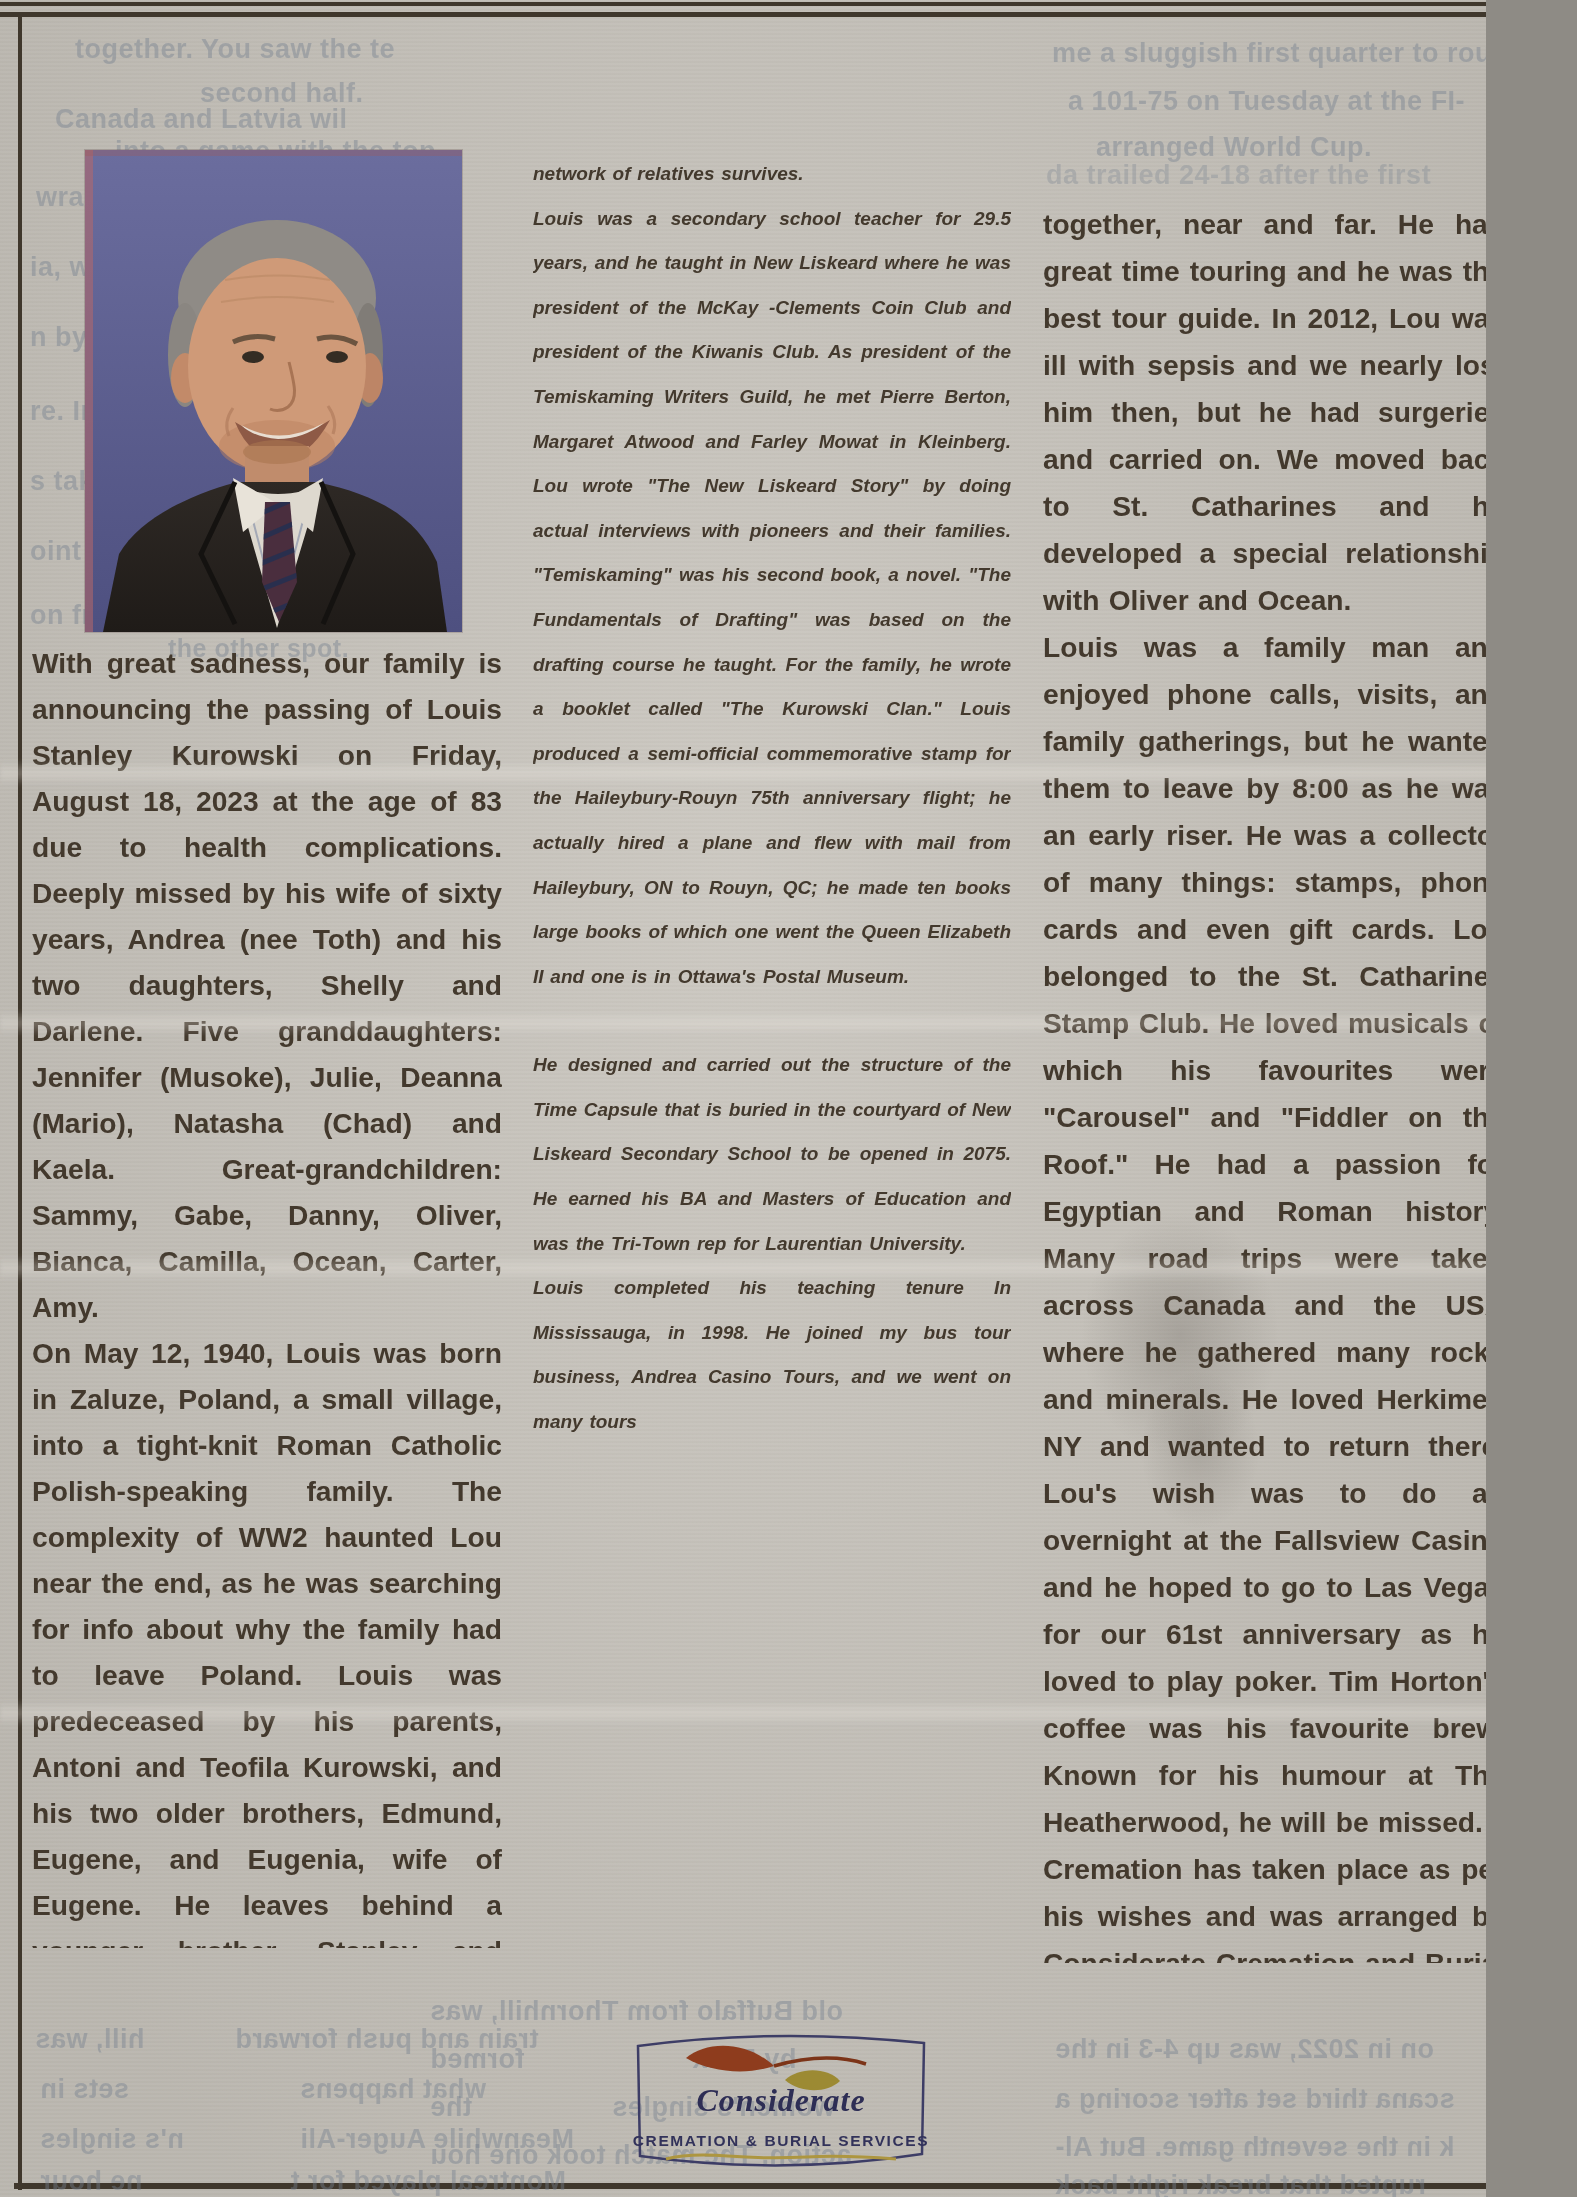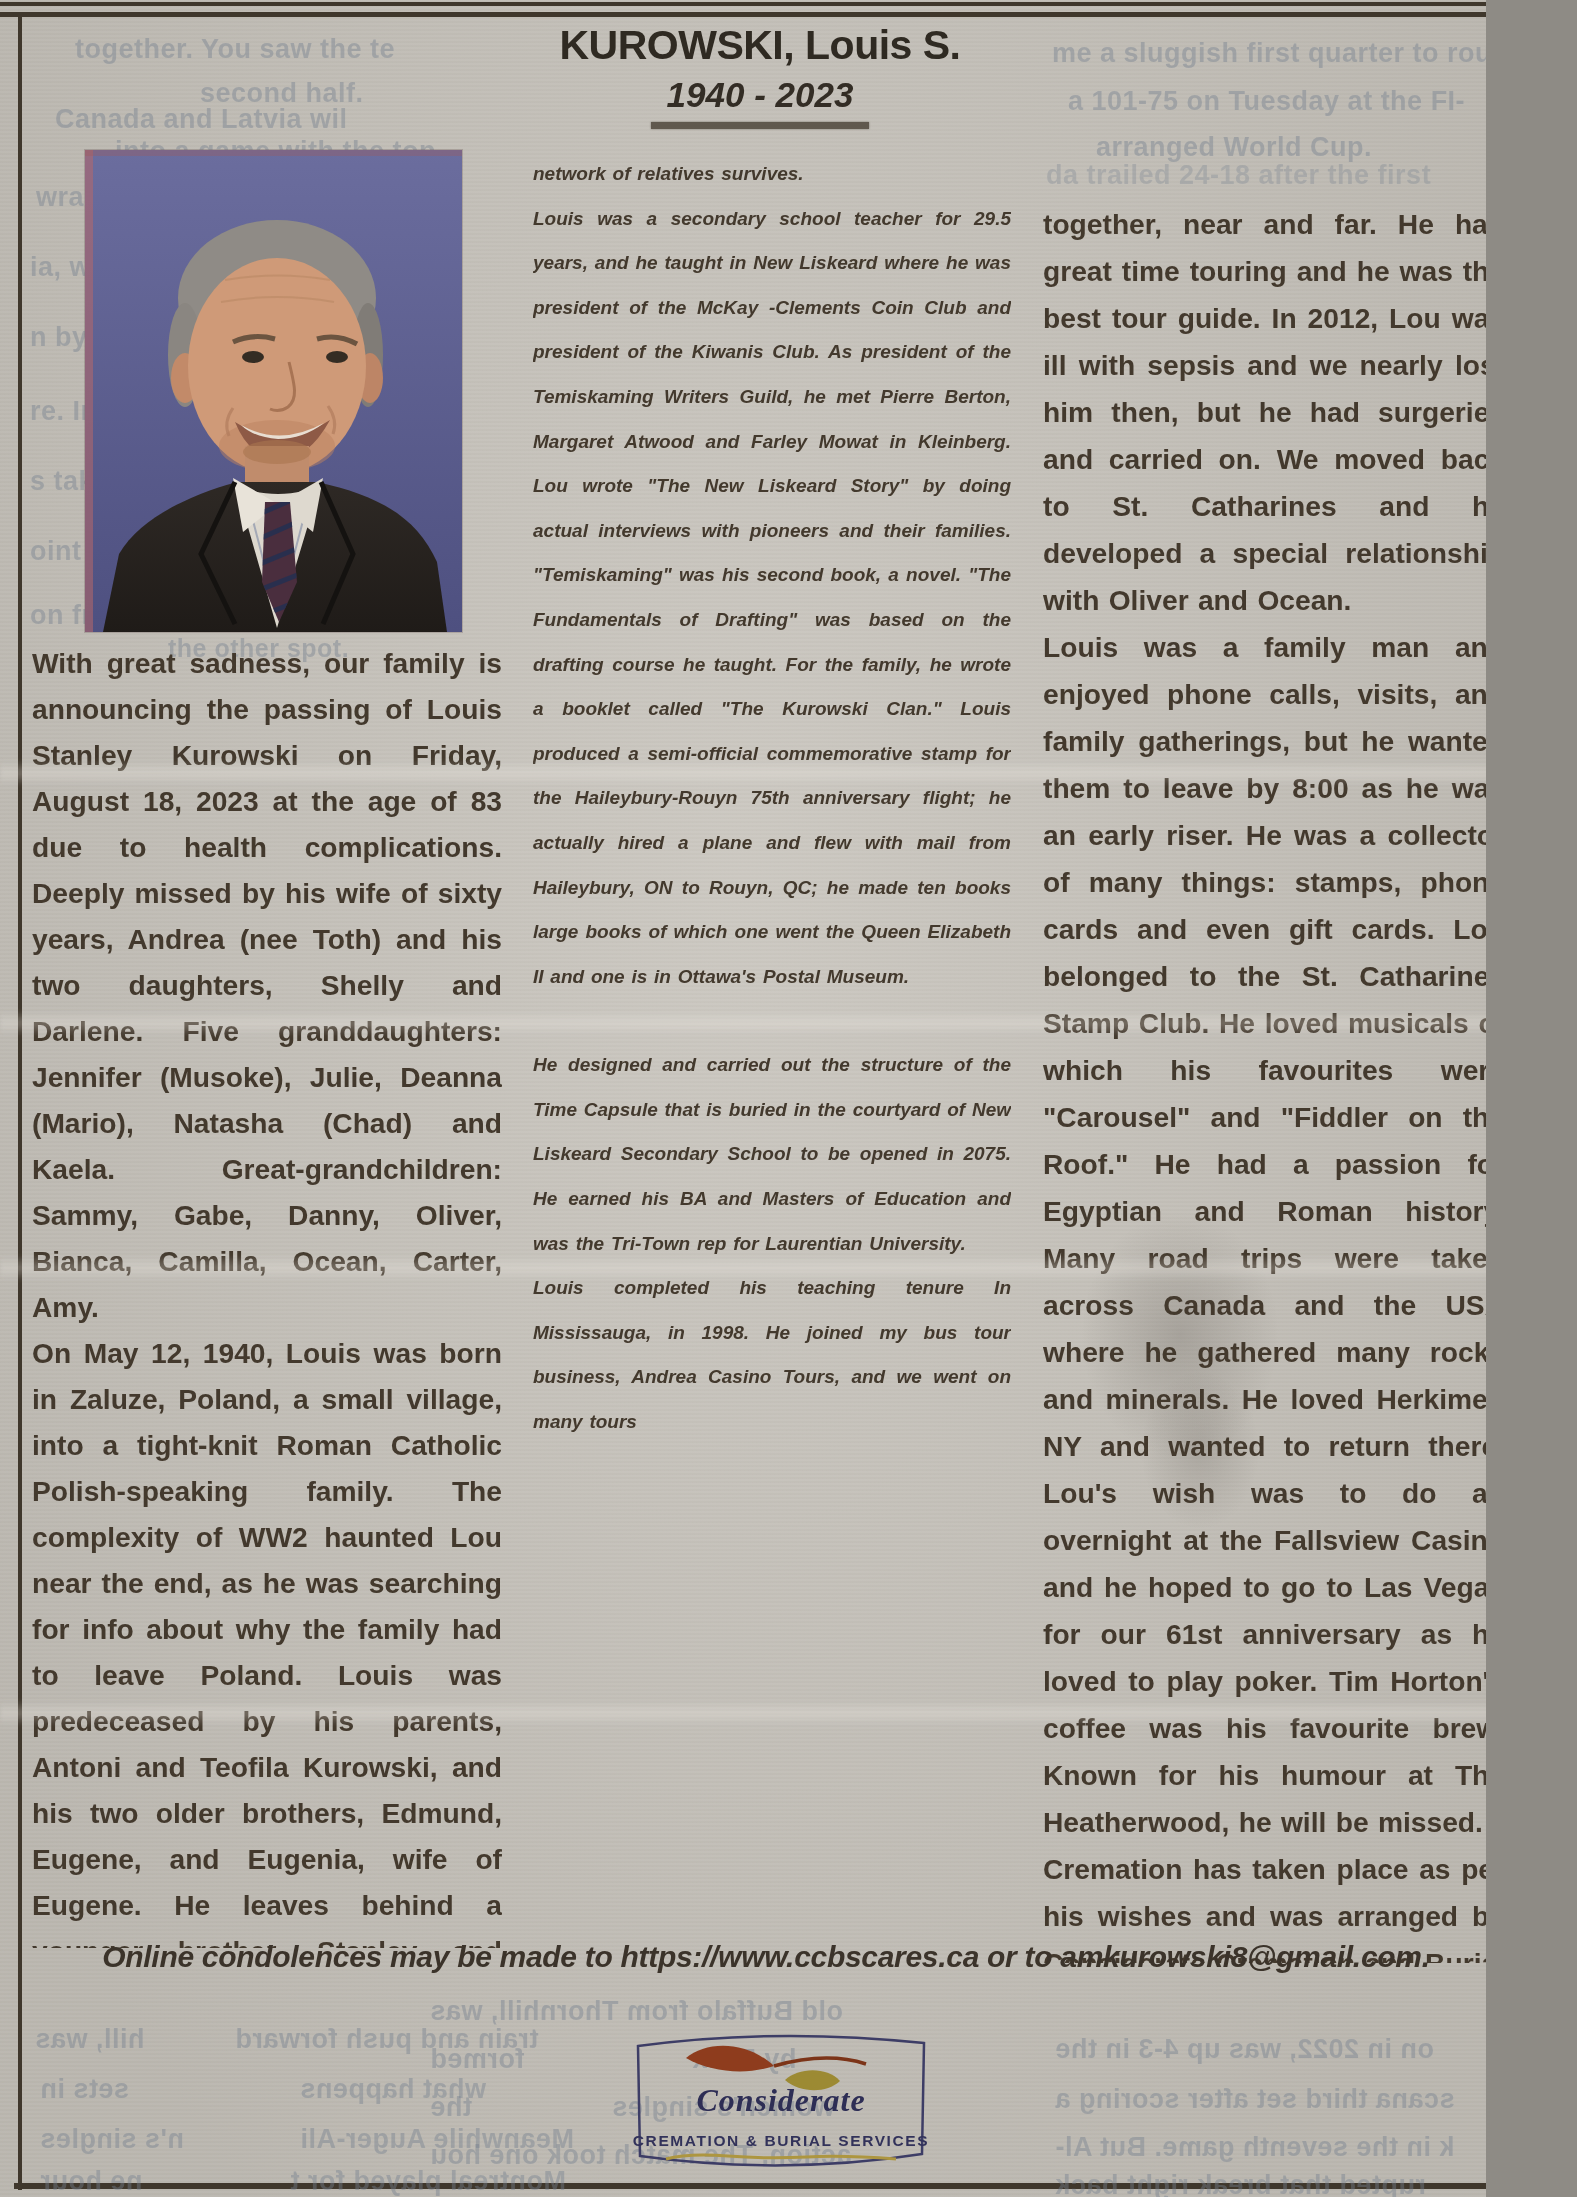--- a/index.html
+++ b/index.html
@@ -146,25 +146,20 @@
   <div class="ghost mirror g-bm2">formed</div>
   <div class="ghost mirror g-bm3">by Felix</div>
   <div class="ghost mirror g-bm4">the</div>
   <div class="ghost mirror g-bm5">women's singles</div>
   <div class="ghost mirror g-bm6">action. The match took one hou</div>
   <div class="ghost mirror g-br1">on in 2022, was up 4-3 in the</div>
   <div class="ghost mirror g-br2">scana third set after scoring a</div>
   <div class="ghost mirror g-br3">k in the seventh game. But Al-</div>
   <div class="ghost mirror g-br4">rupted that break right back</div>
 
-  <div class="header">
-    <div class="obit-title">KUROWSKI, Louis S.</div>
-    <div class="obit-dates">1940 - 2023</div>
-    <div class="dates-underline"></div>
-  </div>
 
   <div class="photo">
     <svg width="377" height="482" viewBox="0 0 377 482" xmlns="http://www.w3.org/2000/svg">
       <defs>
         <linearGradient id="bgGrad" x1="0" y1="0" x2="0" y2="1">
           <stop offset="0" stop-color="#6b6d9e"></stop>
           <stop offset="1" stop-color="#4e5080"></stop>
         </linearGradient>
         <linearGradient id="suitGrad" x1="0" y1="0" x2="0" y2="1">
           <stop offset="0" stop-color="#2e2925"></stop>
@@ -243,21 +238,20 @@
     <p class="gap">He designed and carried out the structure of the Time Capsule that is buried in the courtyard of New Liskeard Secondary School to be opened in 2075. He earned his BA and Masters of Education and was the Tri-Town rep for Laurentian University.</p>
     <p>Louis completed his teaching tenure In Mississauga, in 1998. He joined my bus tour business, Andrea Casino Tours, and we went on many tours</p>
   </div>
 
   <div class="col col3">
     <p>together, near and far. He had great time touring and he was the best tour guide. In 2012, Lou was ill with sepsis and we nearly lost him then, but he had surgeries and carried on. We moved back to St. Catharines and he developed a special relationship with Oliver and Ocean.</p>
     <p>Louis was a family man and enjoyed phone calls, visits, and family gatherings, but he wanted them to leave by 8:00 as he was an early riser. He was a collector of many things: stamps, phone cards and even gift cards. Lou belonged to the St. Catharines Stamp Club. He loved musicals of which his favourites were "Carousel" and "Fiddler on the Roof." He had a passion for Egyptian and Roman history. Many road trips were taken across Canada and the USA where he gathered many rocks and minerals. He loved Herkimer, NY and wanted to return there. Lou's wish was to do an overnight at the Fallsview Casino and he hoped to go to Las Vegas for our 61st anniversary as he loved to play poker. Tim Horton's coffee was his favourite brew. Known for his humour at The Heatherwood, he will be missed.</p>
     <p>Cremation has taken place as per his wishes and was arranged by Considerate Cremation and Burial Services. A private service was officiated by Fr. Richard, Star of the Sea R.C. Church.</p>
   </div>
 
-  <div class="condolences">Online condolences may be made to https://www.ccbscares.ca or to amkurowski8@gmail.com.</div>
 
   <div class="logo-box">
     <svg class="logo-border" width="314" height="148" viewBox="0 0 314 148" xmlns="http://www.w3.org/2000/svg">
       <path d="M14,18 C110,5 204,5 300,15 L298,126 C202,141 110,141 16,128 Z" fill="none" stroke="#3d3d66" stroke-width="2.5"></path>
 
       <path d="M150,38 C122,12 82,13 62,30 C88,45 124,47 150,38 Z" fill="#8e3c1d"></path>
       <path d="M150,38 C182,29 214,27 242,36" stroke="#7c3418" stroke-width="3.5" fill="none"></path>
       <path d="M216,53 C202,38 174,40 161,52 C176,65 202,66 216,53 Z" fill="#9c8a33"></path>
 
       <path d="M42,131 q22,-6 62,-3 t78,1 t90,2" stroke="#ad9640" stroke-width="3" fill="none"></path>

